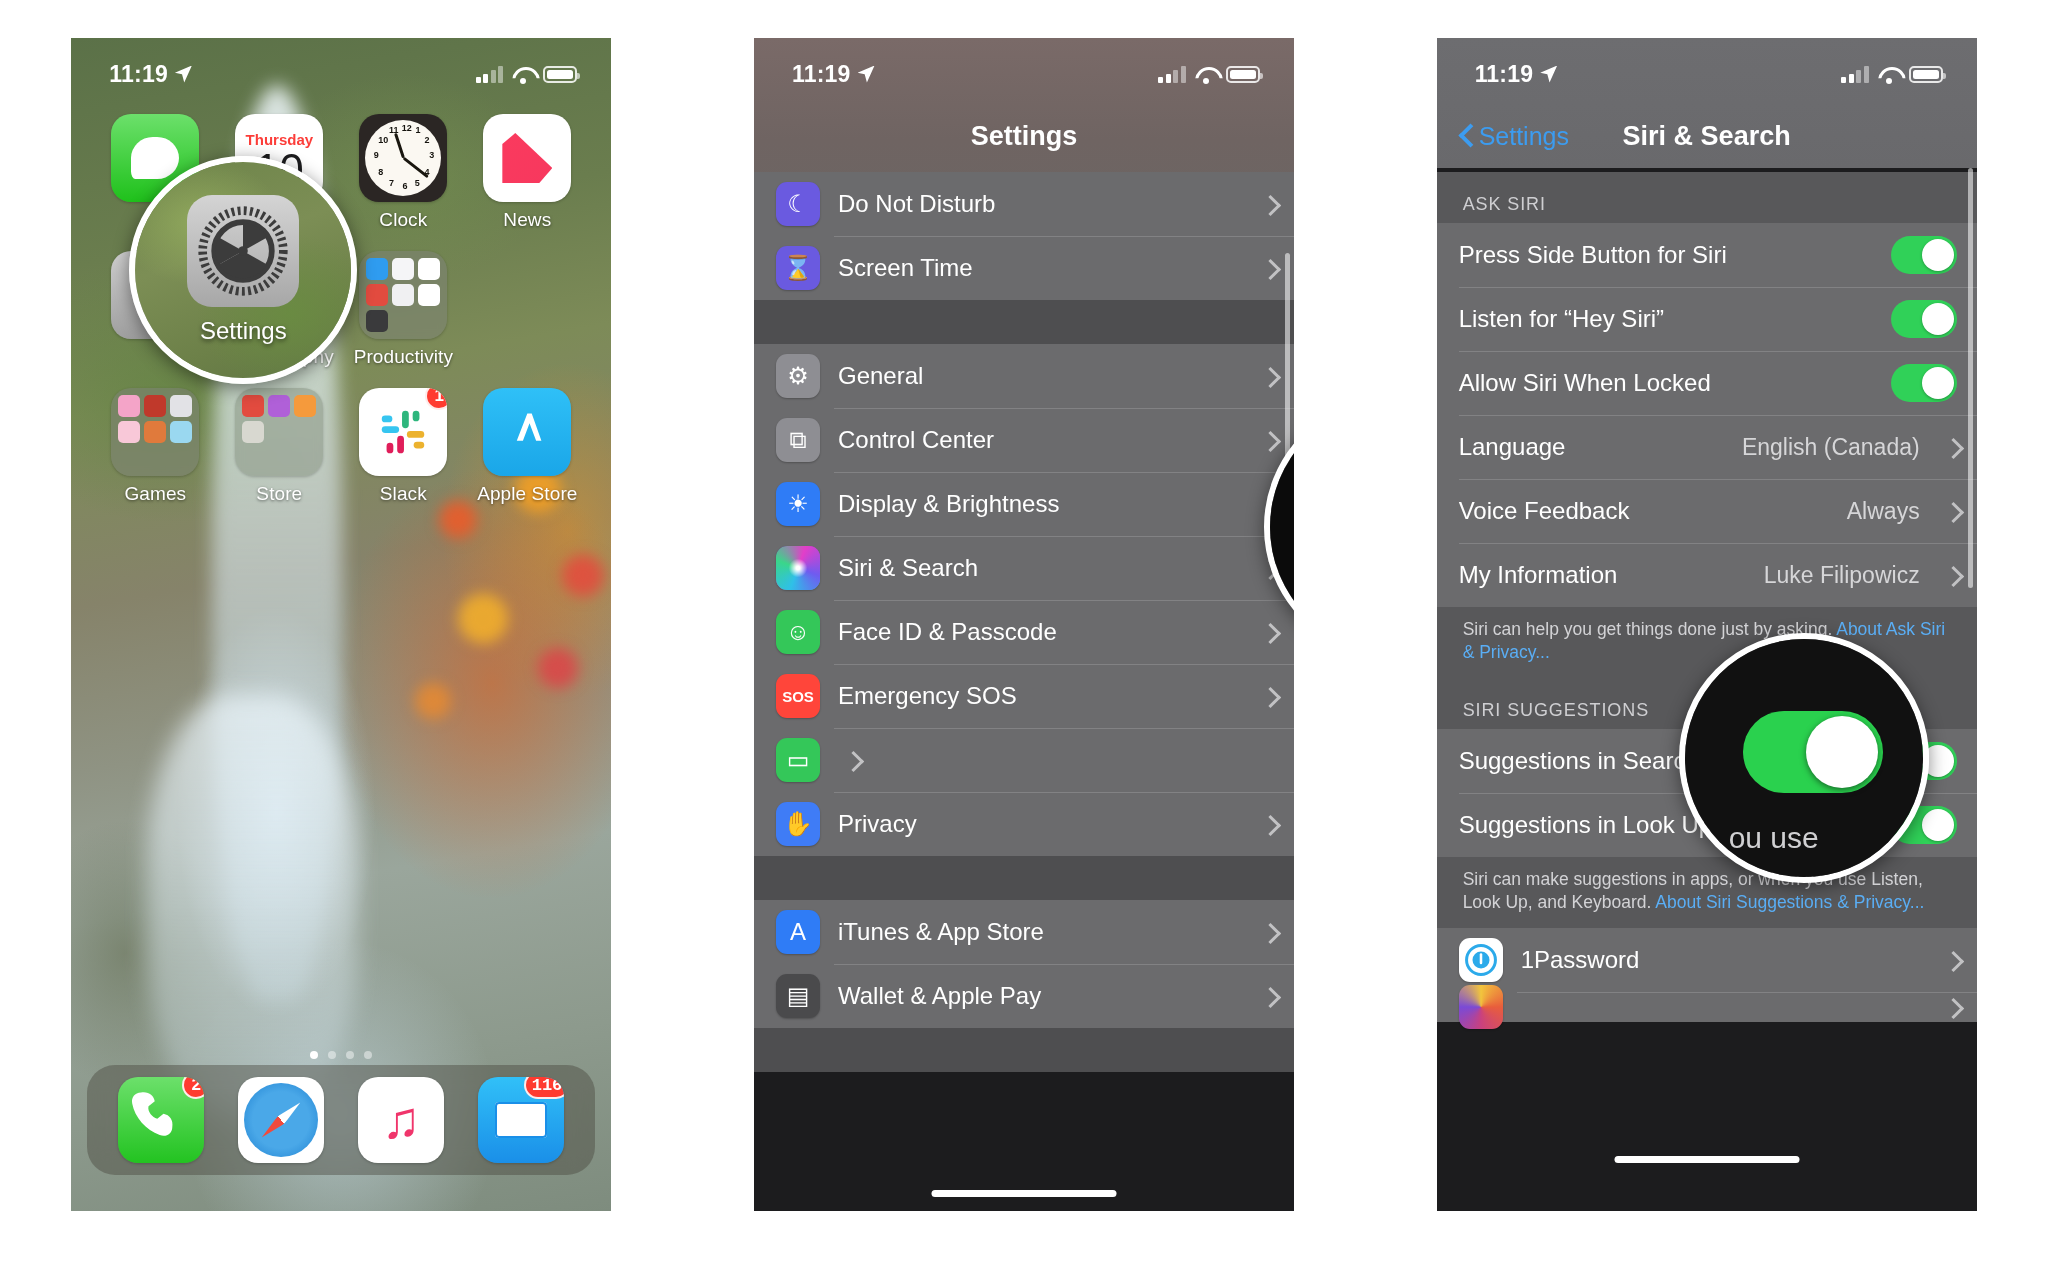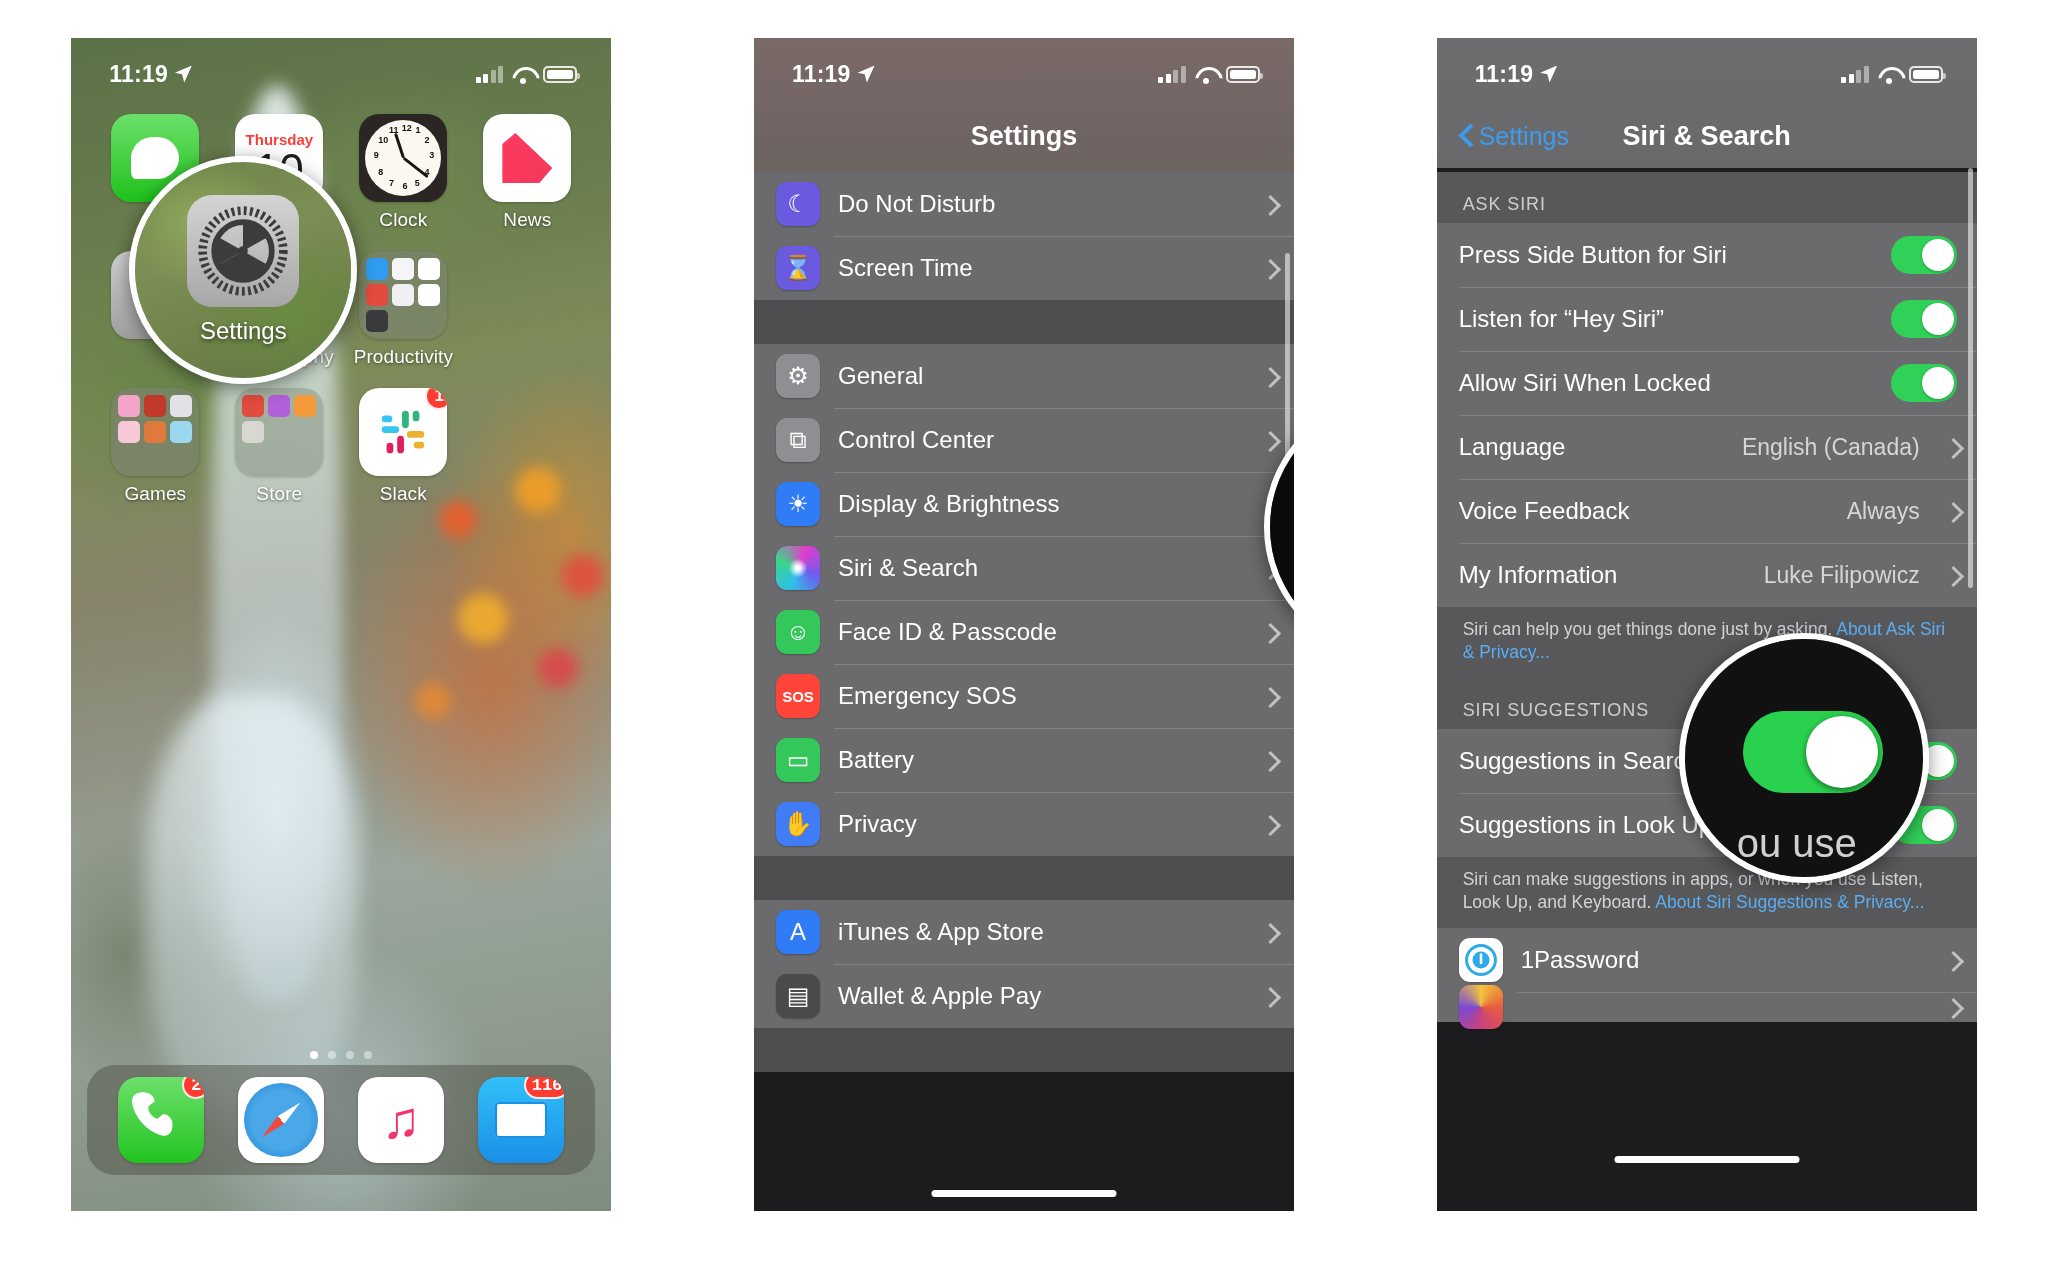--- a/index.html
+++ b/index.html
@@ -278,21 +278,21 @@
   .mag-inner-dark { position:absolute; inset:0; background:#0b0b0b; padding-top: 8px; }
   .mag-inner-dark .mrow { display:flex; align-items:center; gap:16px; height: 86px; padding-left: 24px; position:relative; }
   .mag-inner-dark .mrow + .mrow::before { content:""; position:absolute; left:86px; right:0; top:0; height:1px; background:#303030; }
 
   .mag-toggle { right: 48px; top: 595px; width: 250px; height: 250px; }
   .mag-inner-toggle { position:absolute; inset:0; background:#111; }
   .mag-inner-toggle .big-toggle {
     position:absolute; left: 58px; top: 72px; width: 140px; height: 82px; border-radius: 41px; background:#2ad14e;
   }
   .mag-inner-toggle .big-toggle i { position:absolute; right:5px; top:5px; width:72px; height:72px; border-radius:50%; background:#fff; box-shadow: 0 2px 6px rgba(0,0,0,.5); }
-  .mag-inner-toggle .t1 { position:absolute; left: 52px; top: 182px; color:#d0d0d2; font-size: 40px; white-space:nowrap; }
+  .mag-inner-toggle .t1 { position:absolute; left: 44px; top: 182px; color:#d0d0d2; font-size: 30px; white-space:nowrap; }
   .mag-inner-toggle .t2 { position:absolute; left: 14px; top: 226px; color:#4aa6f5; font-size: 34px; white-space:nowrap; }
 
   .wall-flower {
     width:44px;height:44px;
     background:
       radial-gradient(circle at 50% 50%, transparent 0 6px, #fff 6px 9px, transparent 9px),
       radial-gradient(circle at 50% 22%, transparent 0 5px, #fff 5px 8px, transparent 8px),
       radial-gradient(circle at 50% 78%, transparent 0 5px, #fff 5px 8px, transparent 8px),
       radial-gradient(circle at 22% 50%, transparent 0 5px, #fff 5px 8px, transparent 8px),
       radial-gradient(circle at 78% 50%, transparent 0 5px, #fff 5px 8px, transparent 8px);
@@ -452,20 +452,24 @@
             <rect x="8" y="13" width="11" height="7" rx="3.5" fill="#36c5f0"></rect>
             <rect x="29" y="8" width="7" height="18" rx="3.5" fill="#2eb67d"></rect>
             <rect x="40" y="8" width="7" height="11" rx="3.5" fill="#2eb67d"></rect>
             <rect x="34" y="29" width="18" height="7" rx="3.5" fill="#ecb22e"></rect>
             <rect x="41" y="40" width="11" height="7" rx="3.5" fill="#ecb22e"></rect>
             <rect x="24" y="34" width="7" height="18" rx="3.5" fill="#e01e5a"></rect>
             <rect x="13" y="41" width="7" height="11" rx="3.5" fill="#e01e5a"></rect>
           </svg>
         </div>
         <div class="label">Slack</div>
+      </div>
+      <div class="app">
+        <div class="icon ic-appstore"></div>
+        <div class="label">Apple Store</div>
       </div>
     </div>
 
     <div class="page-dots">
       <i class="on"></i>
         <i></i>
         <i></i>
         <i></i>
     </div>
 
@@ -579,21 +583,20 @@
         <span class="r-label">Face ID &amp; Passcode</span>
         <span class="chev"></span>
       </div>
       <div class="row">
         <span class="r-icon i-sos" style="font-size:15px;font-weight:bold">SOS</span>
         <span class="r-label">Emergency SOS</span>
         <span class="chev"></span>
       </div>
       <div class="row">
         <span class="r-icon i-battery">▭</span>
-        <span class="r-label">Battery</span>
         <span class="chev"></span>
       </div>
       <div class="row">
         <span class="r-icon i-privacy">✋</span>
         <span class="r-label">Privacy</span>
         <span class="chev"></span>
       </div>
 
       <div class="grp-gap dark"></div>
 

